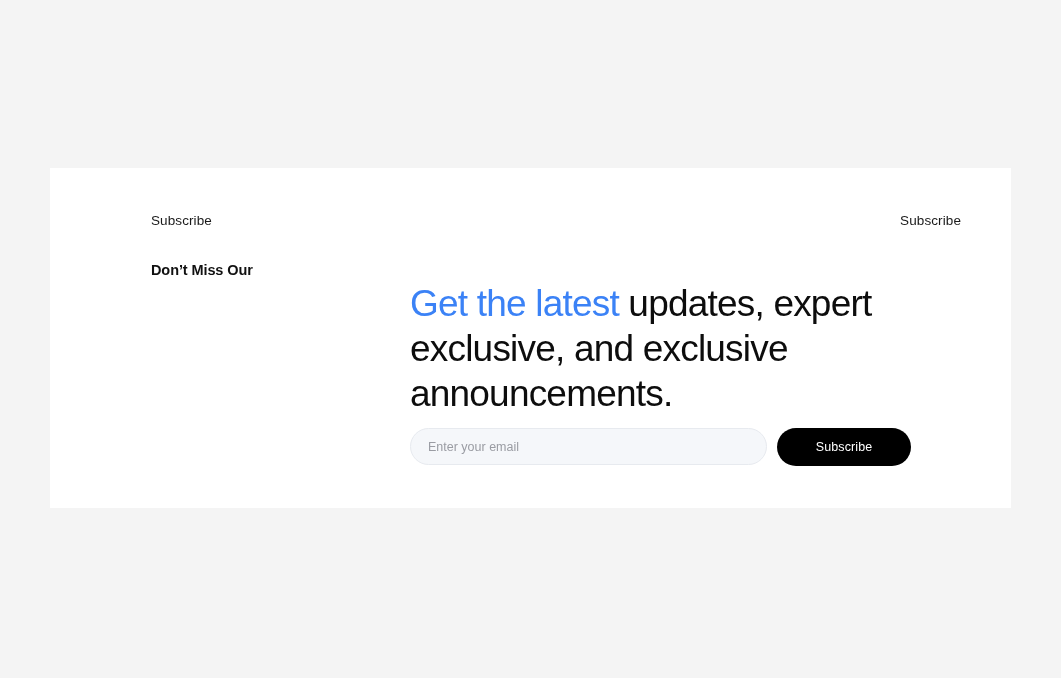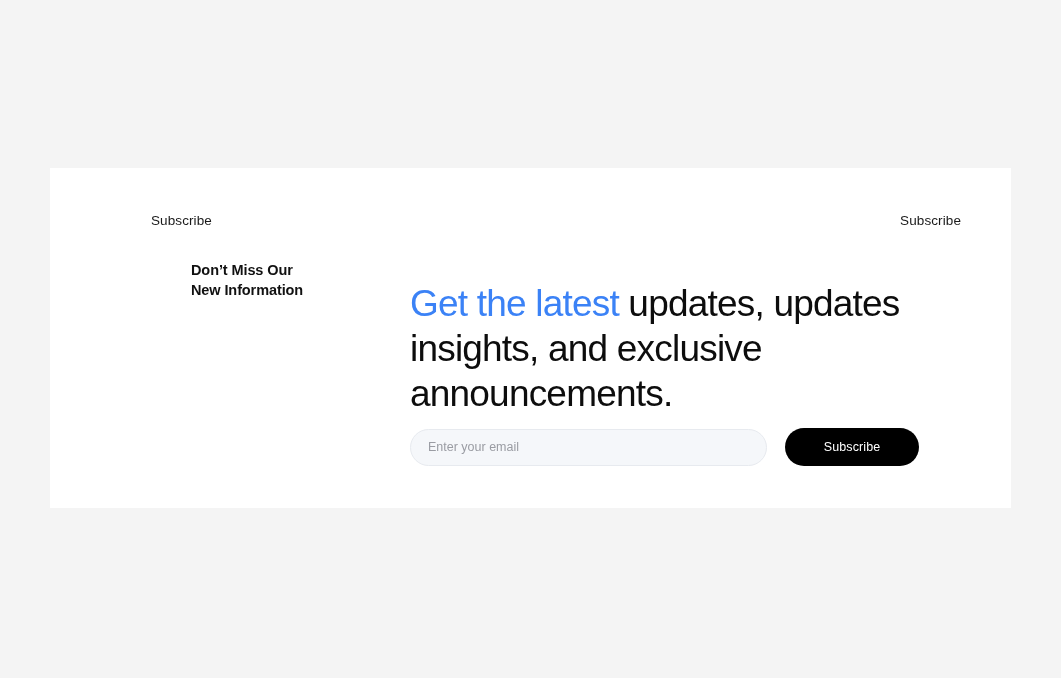--- a/index.html
+++ b/index.html
@@ -57,21 +57,20 @@
     top: 93px;     
     width: 250px;
     font-size: 14.5px;
     line-height: 19.5px;
     font-weight: 700;
     color: #111111;
     letter-spacing: -0.1px;
   }
   .eyebrow-line {
     display: block;
-    margin-left: 40px;
   }
 
   
   .headline {
     position: absolute;
     left: 360px;   
     top: 88px;     
     width: 510px;
     font-size: 37px;
     line-height: 45px;
@@ -82,22 +81,22 @@
   .headline .muted {
     color: #3b82f6;
   }
 
   
   .form-row {
     position: absolute;
     left: 360px;   
     top: 260px;    
     display: flex;
-    align-items: center;
-    gap: 18px;
+    align-items: flex-start;
+    gap: 10px;
   }
   .email-input {
     width: 357px;
     height: 37px;
     box-sizing: border-box;
     border: 1px solid #e7eaef;
     border-radius: 19px;
     background: #f5f7fa;
     padding: 0 17px;
     font-family: "Liberation Sans", sans-serif;
@@ -131,24 +130,23 @@
 
   <div class="card">
 
     <div class="meta-row">
       <span class="meta-label">Subscribe</span>
       <span class="meta-label">Subscribe</span>
     </div>
 
     <div class="eyebrow">
       <span class="eyebrow-line">Don’t Miss Our</span>
-      <span class="eyebrow-line">New Information</span>
     </div>
 
-    <h1 class="headline"><span class="muted">Get the latest</span><span> updates, updates insights, and exclusive announcements.</span></h1>
+    <h1 class="headline"><span class="muted">Get the latest</span><span> updates, expert exclusive, and exclusive announcements.</span></h1>
 
     <div class="form-row">
       <input class="email-input" type="text" placeholder="Enter your email" style="">
       <button class="subscribe-btn">Subscribe</button>
     </div>
 
   </div>
 
 </div>
 

